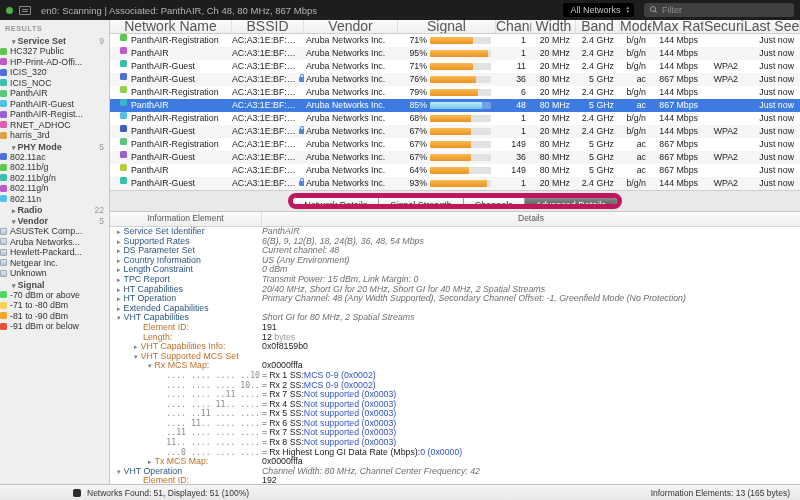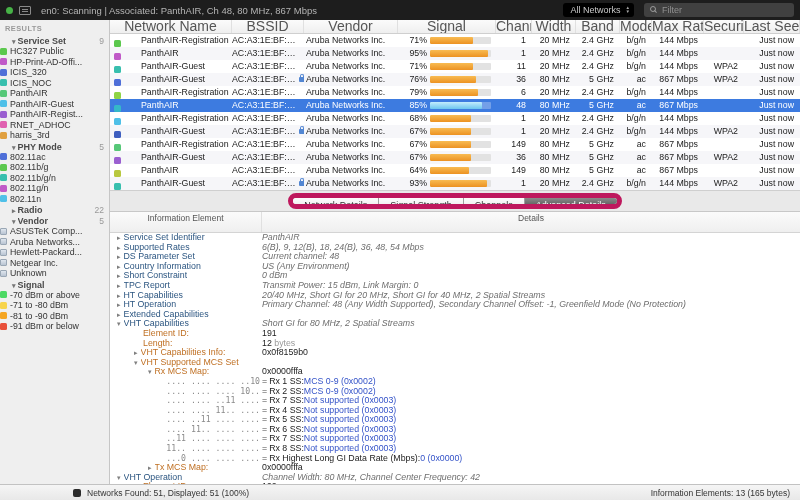--- a/index.html
+++ b/index.html
@@ -44,41 +44,41 @@
 .c-name{width:122px}.c-bssid{width:72px}.c-vendor{width:94px}.c-signal{width:98px}
 .c-ch{width:36px}.c-width{width:44px}.c-band{width:44px}.c-mode{width:32px}
 .c-rate{width:52px}.c-sec{width:40px}.c-seen{width:50px}
 .table-rows{flex:none}
 .trow{height:13px;display:flex;align-items:center;font-size:8.8px;color:#222;background:#fff}
 .trow:nth-child(even){background:#f6f6f9}
 .trow.selected{background:#3d7be0;color:#fff}
 .td{overflow:hidden;white-space:nowrap;flex:none;line-height:13px}
 .td.c-seen{flex:1}
 .num{text-align:right;padding-right:6px}
-.td.c-name{display:flex;align-items:flex-end;gap:20px;padding-left:4px}
+.td.c-name{display:flex;align-items:flex-start;gap:4px;padding-left:10px}
 .td.c-bssid{display:flex;align-items:center}
 .td.c-vendor{padding-left:2px}
 .td.c-signal{display:flex;align-items:center;gap:3px;padding:0 5px}
 .pct{width:24px;text-align:right;flex:none}
 .bar-track{flex:1;height:7px;background:#e2e2e2;border-radius:1px;overflow:hidden}
 .bar-fill{display:block;height:100%;background:linear-gradient(#f8bb52,#ec9222);border-radius:1px}
 .trow.selected .bar-track{background:rgba(255,255,255,.28)}
 .trow.selected .bar-fill{background:linear-gradient(#c3ecfd,#6cc6ef)}
 .lock{display:inline-block;width:6px;height:5px;background:#5286d2;border-radius:1px;margin-left:3px;position:relative;flex:none}
 .lock:before{content:"";position:absolute;width:2px;height:3px;border:1px solid #5286d2;border-bottom:none;border-radius:2px 2px 0 0;left:1px;top:-3px}
 
 
 .tabbar{height:22px;background:#e9e9e9;border-top:1px solid #cfcfcf;border-bottom:1px solid #c8c8c8;display:flex;align-items:center;justify-content:center;flex:none}
 .segmented{display:flex;border:5px solid #be185d;border-radius:8px;overflow:hidden;height:16px}
 .seg{padding:0 11px;line-height:15px;font-size:9px;color:#333;background:linear-gradient(#fdfdfd,#f1f1f1);border-right:1px solid #9f9f9f}
 .seg:last-child{border-right:none}
 .seg.sel{background:linear-gradient(#8a8a8a,#686868);color:#fff}
 
 
-.details-header{height:21px;display:flex;background:linear-gradient(#fbfbfb,#efefef);border-bottom:1px solid #d4d4d4;font-size:8.5px;color:#555;flex:none}
+.details-header{height:15px;display:flex;background:linear-gradient(#fbfbfb,#efefef);border-bottom:1px solid #d4d4d4;font-size:8.5px;color:#555;flex:none}
 .dh-left{width:152px;border-right:1px solid #e0e0e0;text-align:center;line-height:12px}
 .dh-right{flex:1;text-align:center;line-height:12px}
 .details-rows{flex:1;overflow:hidden;background:#fff}
 .drow{height:9.6px;line-height:9.6px;display:flex;white-space:nowrap;font-size:8.8px;overflow:hidden}
 .dleft{width:152px;flex:none;padding-left:7px;display:flex;align-items:center;overflow:hidden}
 .dleft.ind1{padding-left:24px}
 .dleft.ind2{padding-left:38px}
 .tri{color:#808080;font-size:7px;margin-right:3px;flex:none}
 .tri-sp{width:9px;flex:none}
 .ie-label{color:#2b5580;overflow:hidden}
@@ -580,21 +580,21 @@
           <div class="drow">
             <div class="dleft">
               <span class="tri">▸</span>
               <span class="ie-label">Country Information</span>
             </div>
             <div class="dright"><span class="ie-value">US (Any Environment)</span></div>
           </div>
           <div class="drow">
             <div class="dleft">
               <span class="tri">▸</span>
-              <span class="ie-label">Short Constraint</span>
+              <span class="ie-label">Length Constraint</span>
             </div>
             <div class="dright"><span class="ie-value">0 dBm</span></div>
           </div>
           <div class="drow">
             <div class="dleft">
               <span class="tri">▸</span>
               <span class="ie-label">TPC Report</span>
             </div>
             <div class="dright"><span class="ie-value">Transmit Power: 15 dBm, Link Margin: 0</span></div>
           </div>

